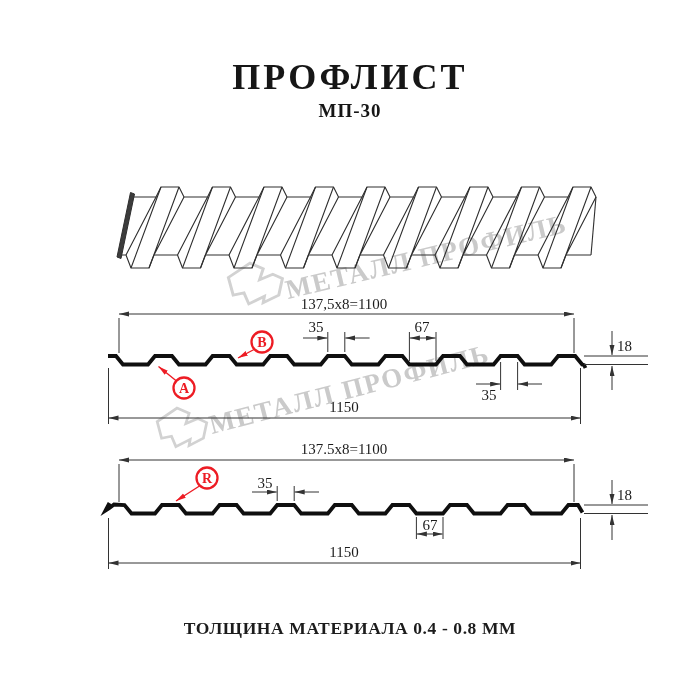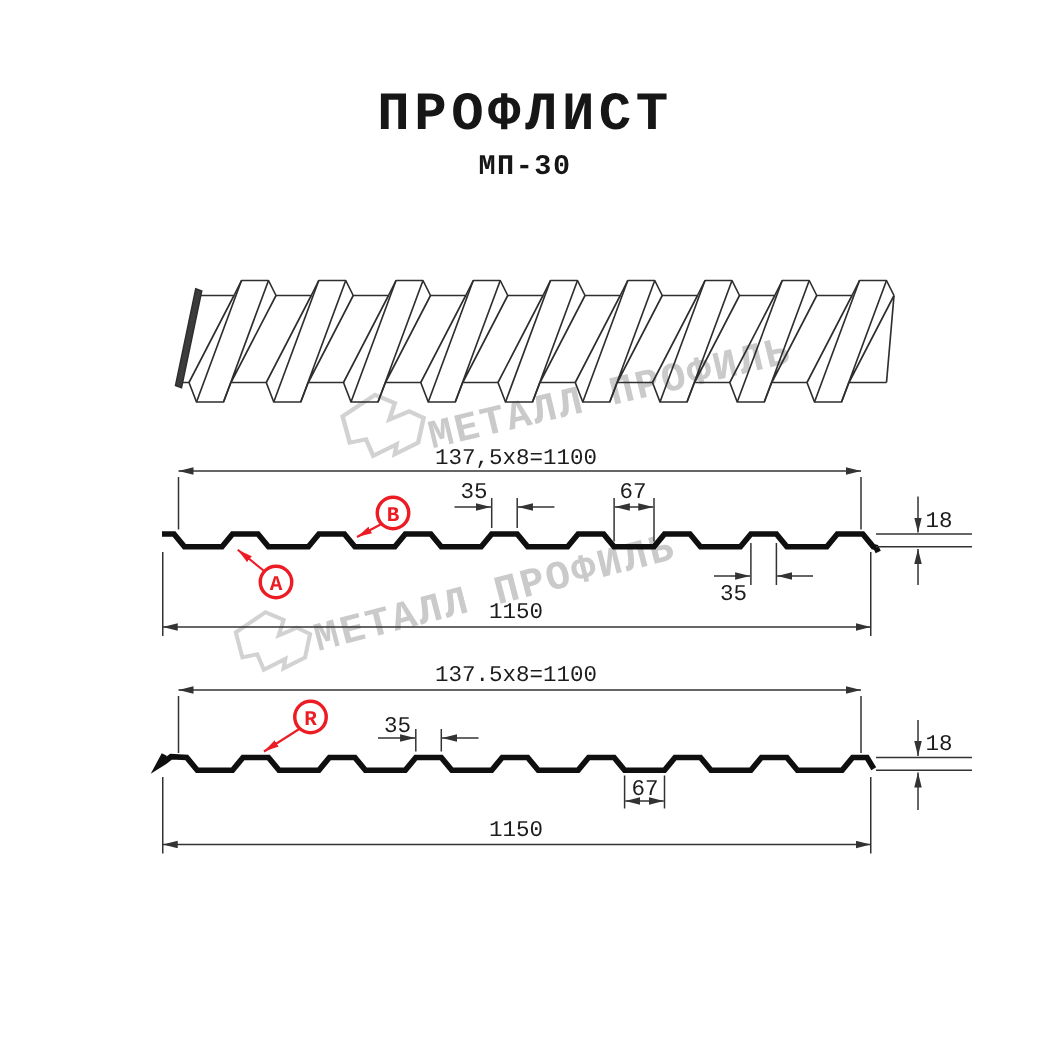--- a/index.html
+++ b/index.html
@@ -1,17 +1,17 @@
 <!DOCTYPE html>
 <html><head>
 <meta charset="utf-8">
 <style>
   html,body{margin:0;padding:0;background:#ffffff;}
   #canvas{position:relative;width:700px;height:700px;background:#fff;overflow:hidden;
-          font-family:Liberation Mono, monospace;}
+          font-family:Liberation Serif, serif;}
   .hdr{position:absolute;left:0;width:700px;text-align:center;color:#161616;}
   #title{top:56px;font-size:36px;font-weight:bold;letter-spacing:3px;}
   #subtitle{top:100px;font-size:19px;font-weight:bold;letter-spacing:1px;}
   #footer-note{position:absolute;left:0;top:618px;width:700px;text-align:center;
                font-size:17.5px;font-weight:600;letter-spacing:.6px;color:#1c1c1c;}
   svg{position:absolute;left:0;top:0;}
   .sheetline{fill:none;stroke:#2e2e2e;stroke-width:1.1;stroke-linejoin:round;}
   .cap{fill:#3c3c3c;stroke:#2e2e2e;stroke-width:1;}
   .prof{fill:none;stroke:#0f0f0f;stroke-width:3.8;stroke-linejoin:miter;}
   .dim{stroke:#333;stroke-width:1;fill:none;}
@@ -126,13 +126,14 @@
         <line class="dim" x1="584" y1="505" x2="648" y2="505"></line>
         <line class="dim" x1="584" y1="513.5" x2="648" y2="513.5"></line>
         <line class="dim" x1="612" y1="480" x2="612" y2="504" marker-end="url(#ar)"></line>
         <line class="dim" x1="612" y1="540" x2="612" y2="515" marker-end="url(#ar)"></line>
         <line class="dim" x1="119" y1="460" x2="574" y2="460" marker-end="url(#ar)" marker-start="url(#ar)"></line>
         <line class="dim" x1="108.5" y1="563" x2="580.5" y2="563" marker-end="url(#ar)" marker-start="url(#ar)"></line>
         <line class="redline" x1="199.5" y1="486" x2="176" y2="501" marker-end="url(#arred)"></line>
       </g>
   </svg>
 
+  <div id="footer-note">ТОЛЩИНА МАТЕРИАЛА 0.4 - 0.8 ММ</div>
 </div>
 
 </body></html>

